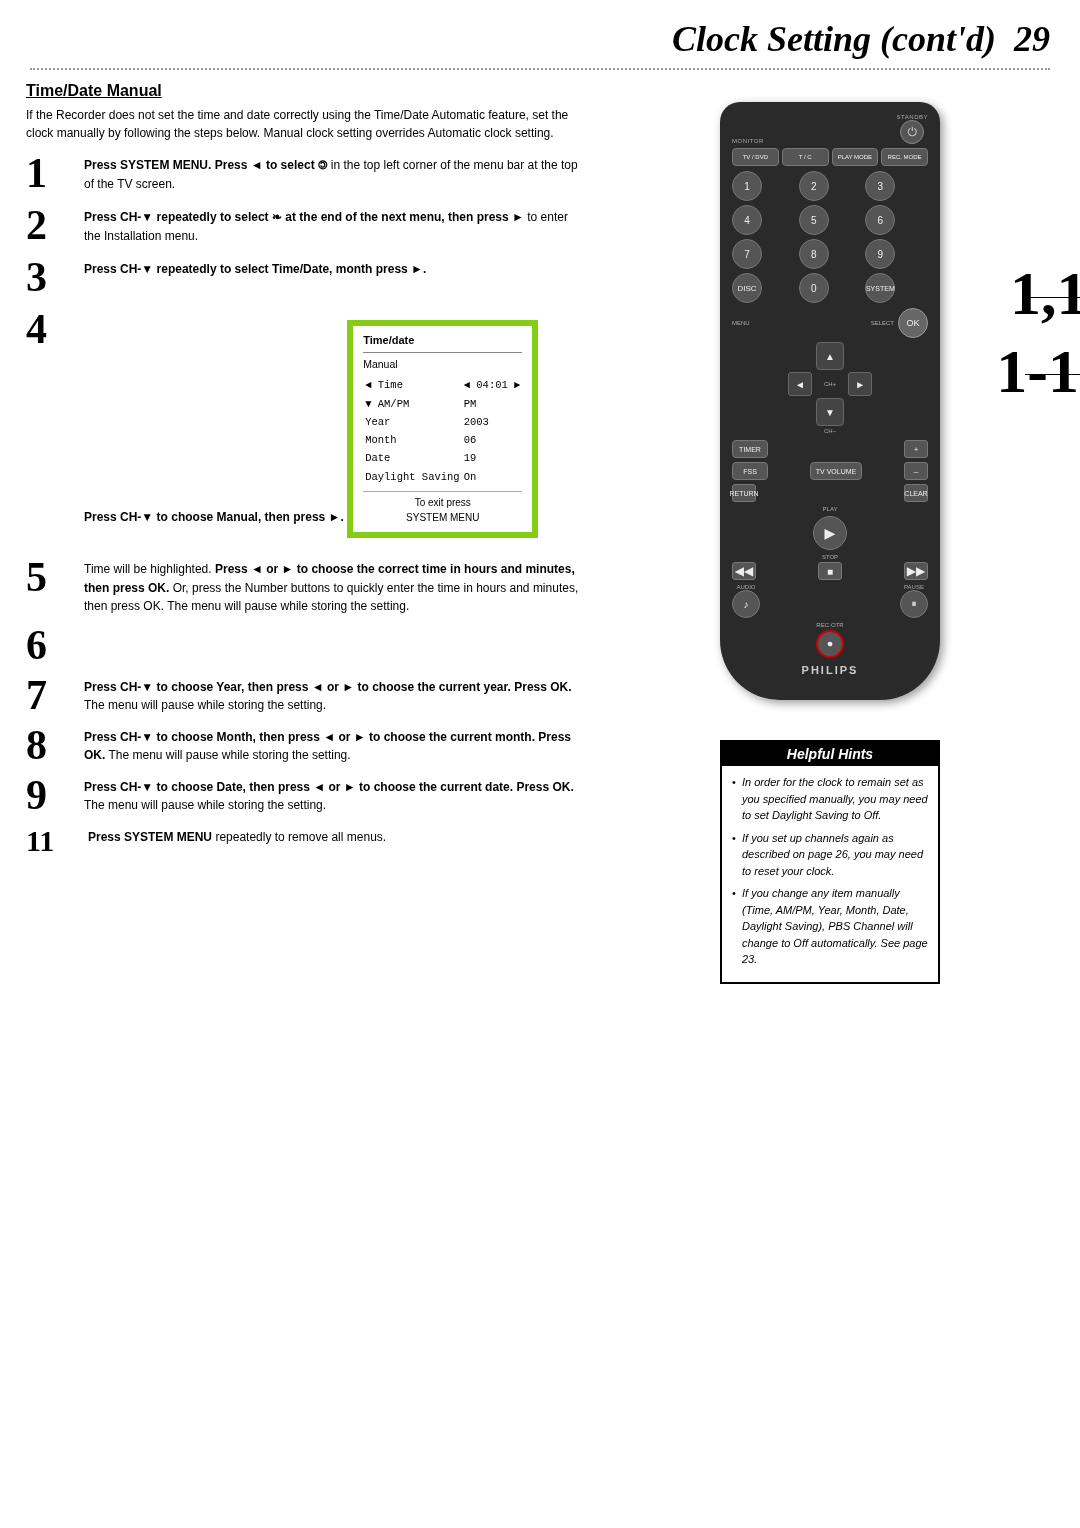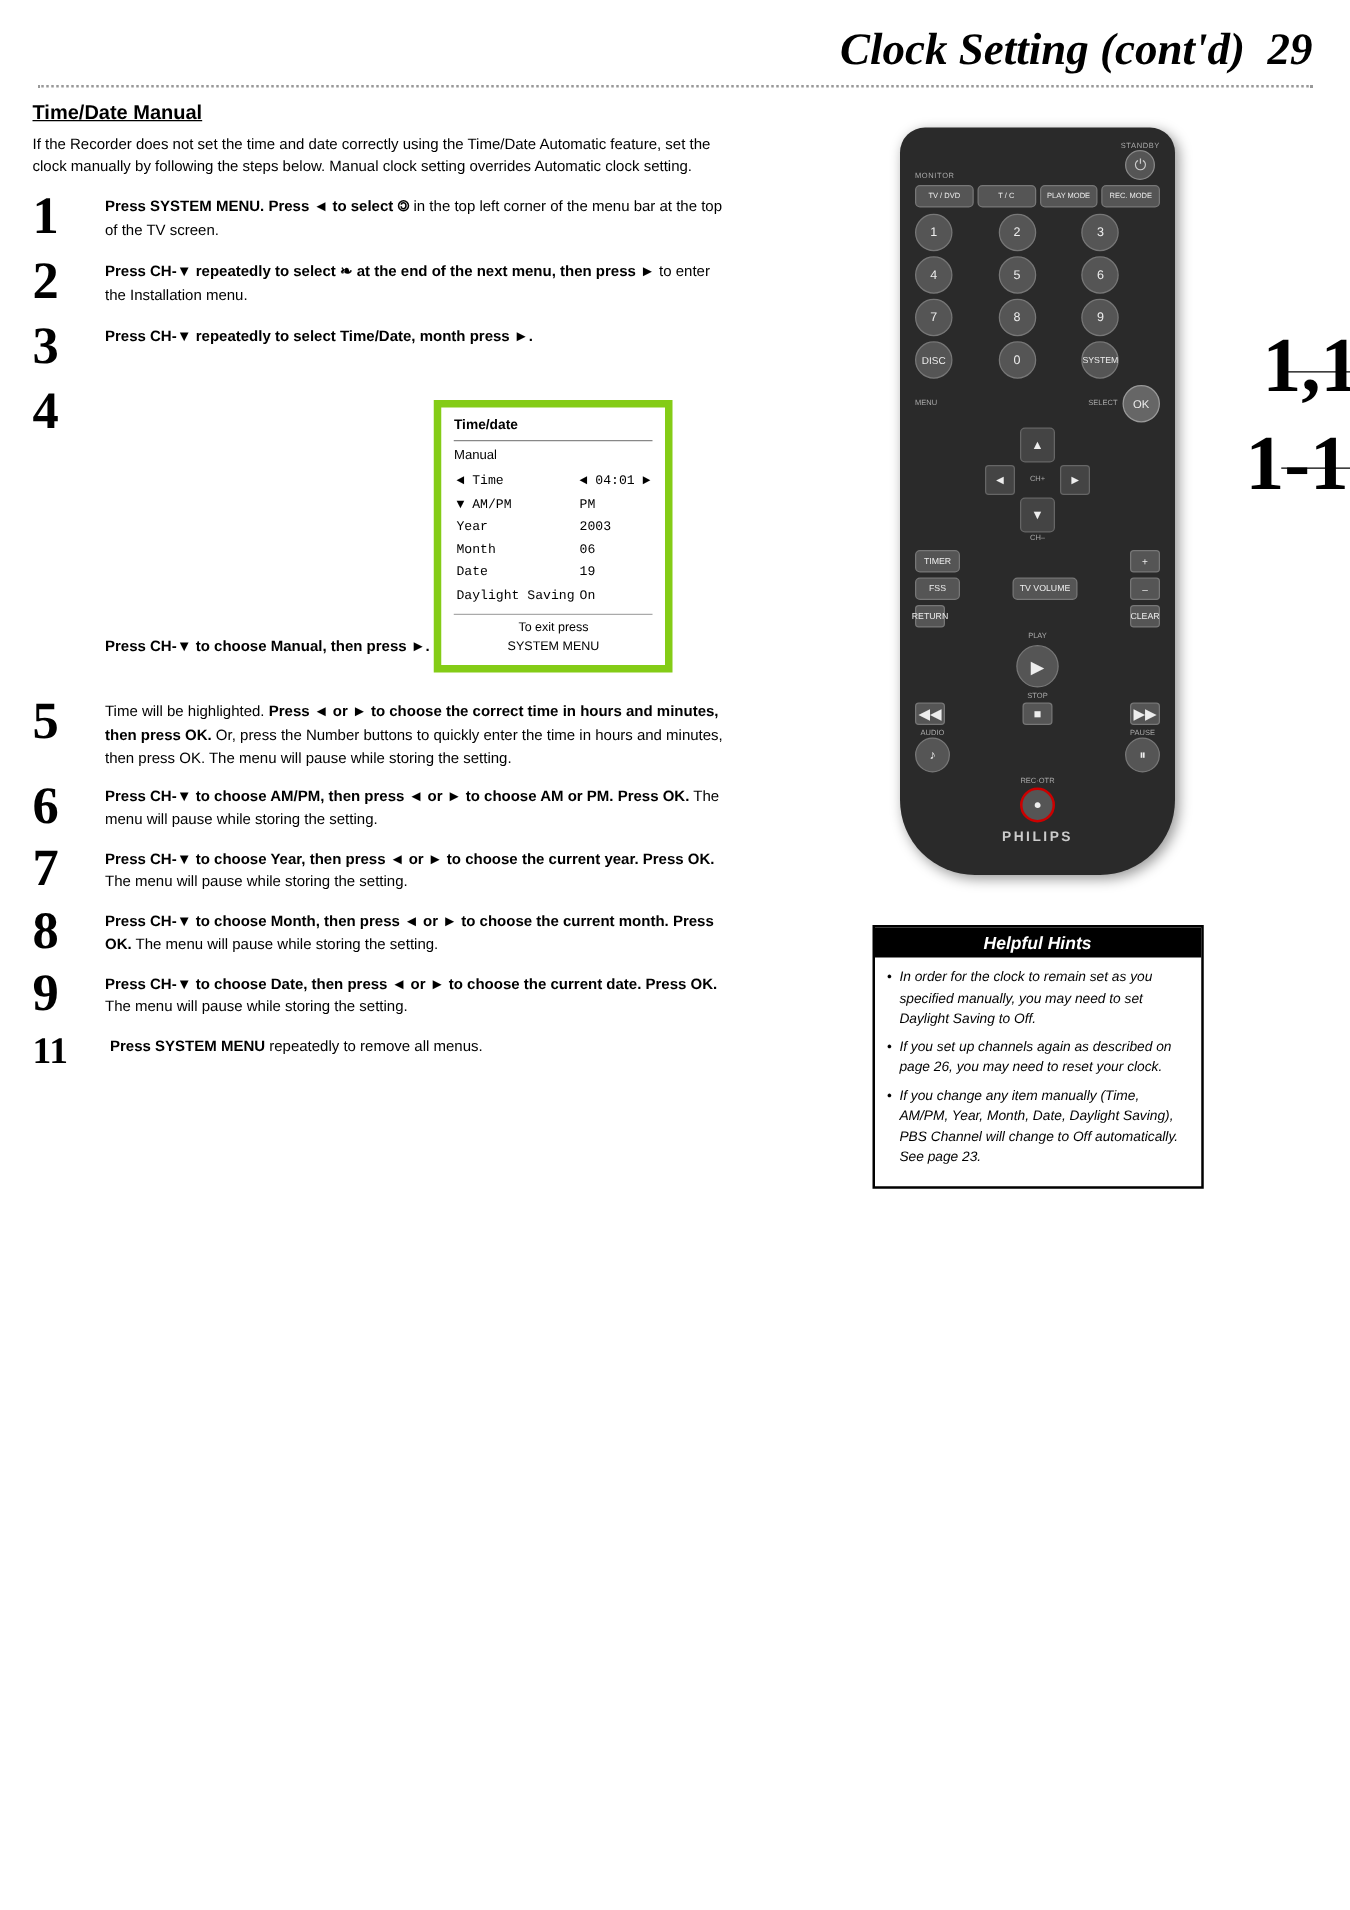--- a/index.html
+++ b/index.html
@@ -277,21 +277,21 @@
       font-weight: bold;
       text-align: center;
       letter-spacing: 2px;
       margin-top: 6px;
     }
 
     
     .hints-box {
       border: 2px solid #000;
       margin-top: 20px;
-      width: 265px;
+      width: 220px;
       padding: 0;
     }
 
     .hints-title {
       background: #000;
       color: #fff;
       font-style: italic;
       font-weight: bold;
       font-size: 14px;
       padding: 4px 10px;
@@ -410,23 +410,20 @@
 
     <div class="big-step">
       <div class="step-number">5</div>
       <div class="big-step-content">
         Time will be highlighted. <b>Press ◄ or ► to choose the correct time in hours and minutes, then press OK.</b> Or, press the Number buttons to quickly enter the time in hours and minutes, then press OK. The menu will pause while storing the setting.
       </div>
     </div>
 
     <div class="big-step">
       <div class="step-number">6</div>
-      <div class="big-step-content">
-        <b>Press CH-▼ to choose AM/PM, then press ◄ or ► to choose AM or PM. Press OK.</b> The menu will pause while storing the setting.
-      </div>
     </div>
 
     <div class="big-step">
       <div class="step-number">7</div>
       <div class="big-step-content">
         <b>Press CH-▼ to choose Year, then press ◄ or ► to choose the current year. Press OK.</b> The menu will pause while storing the setting.
       </div>
     </div>
 
     <div class="big-step">

